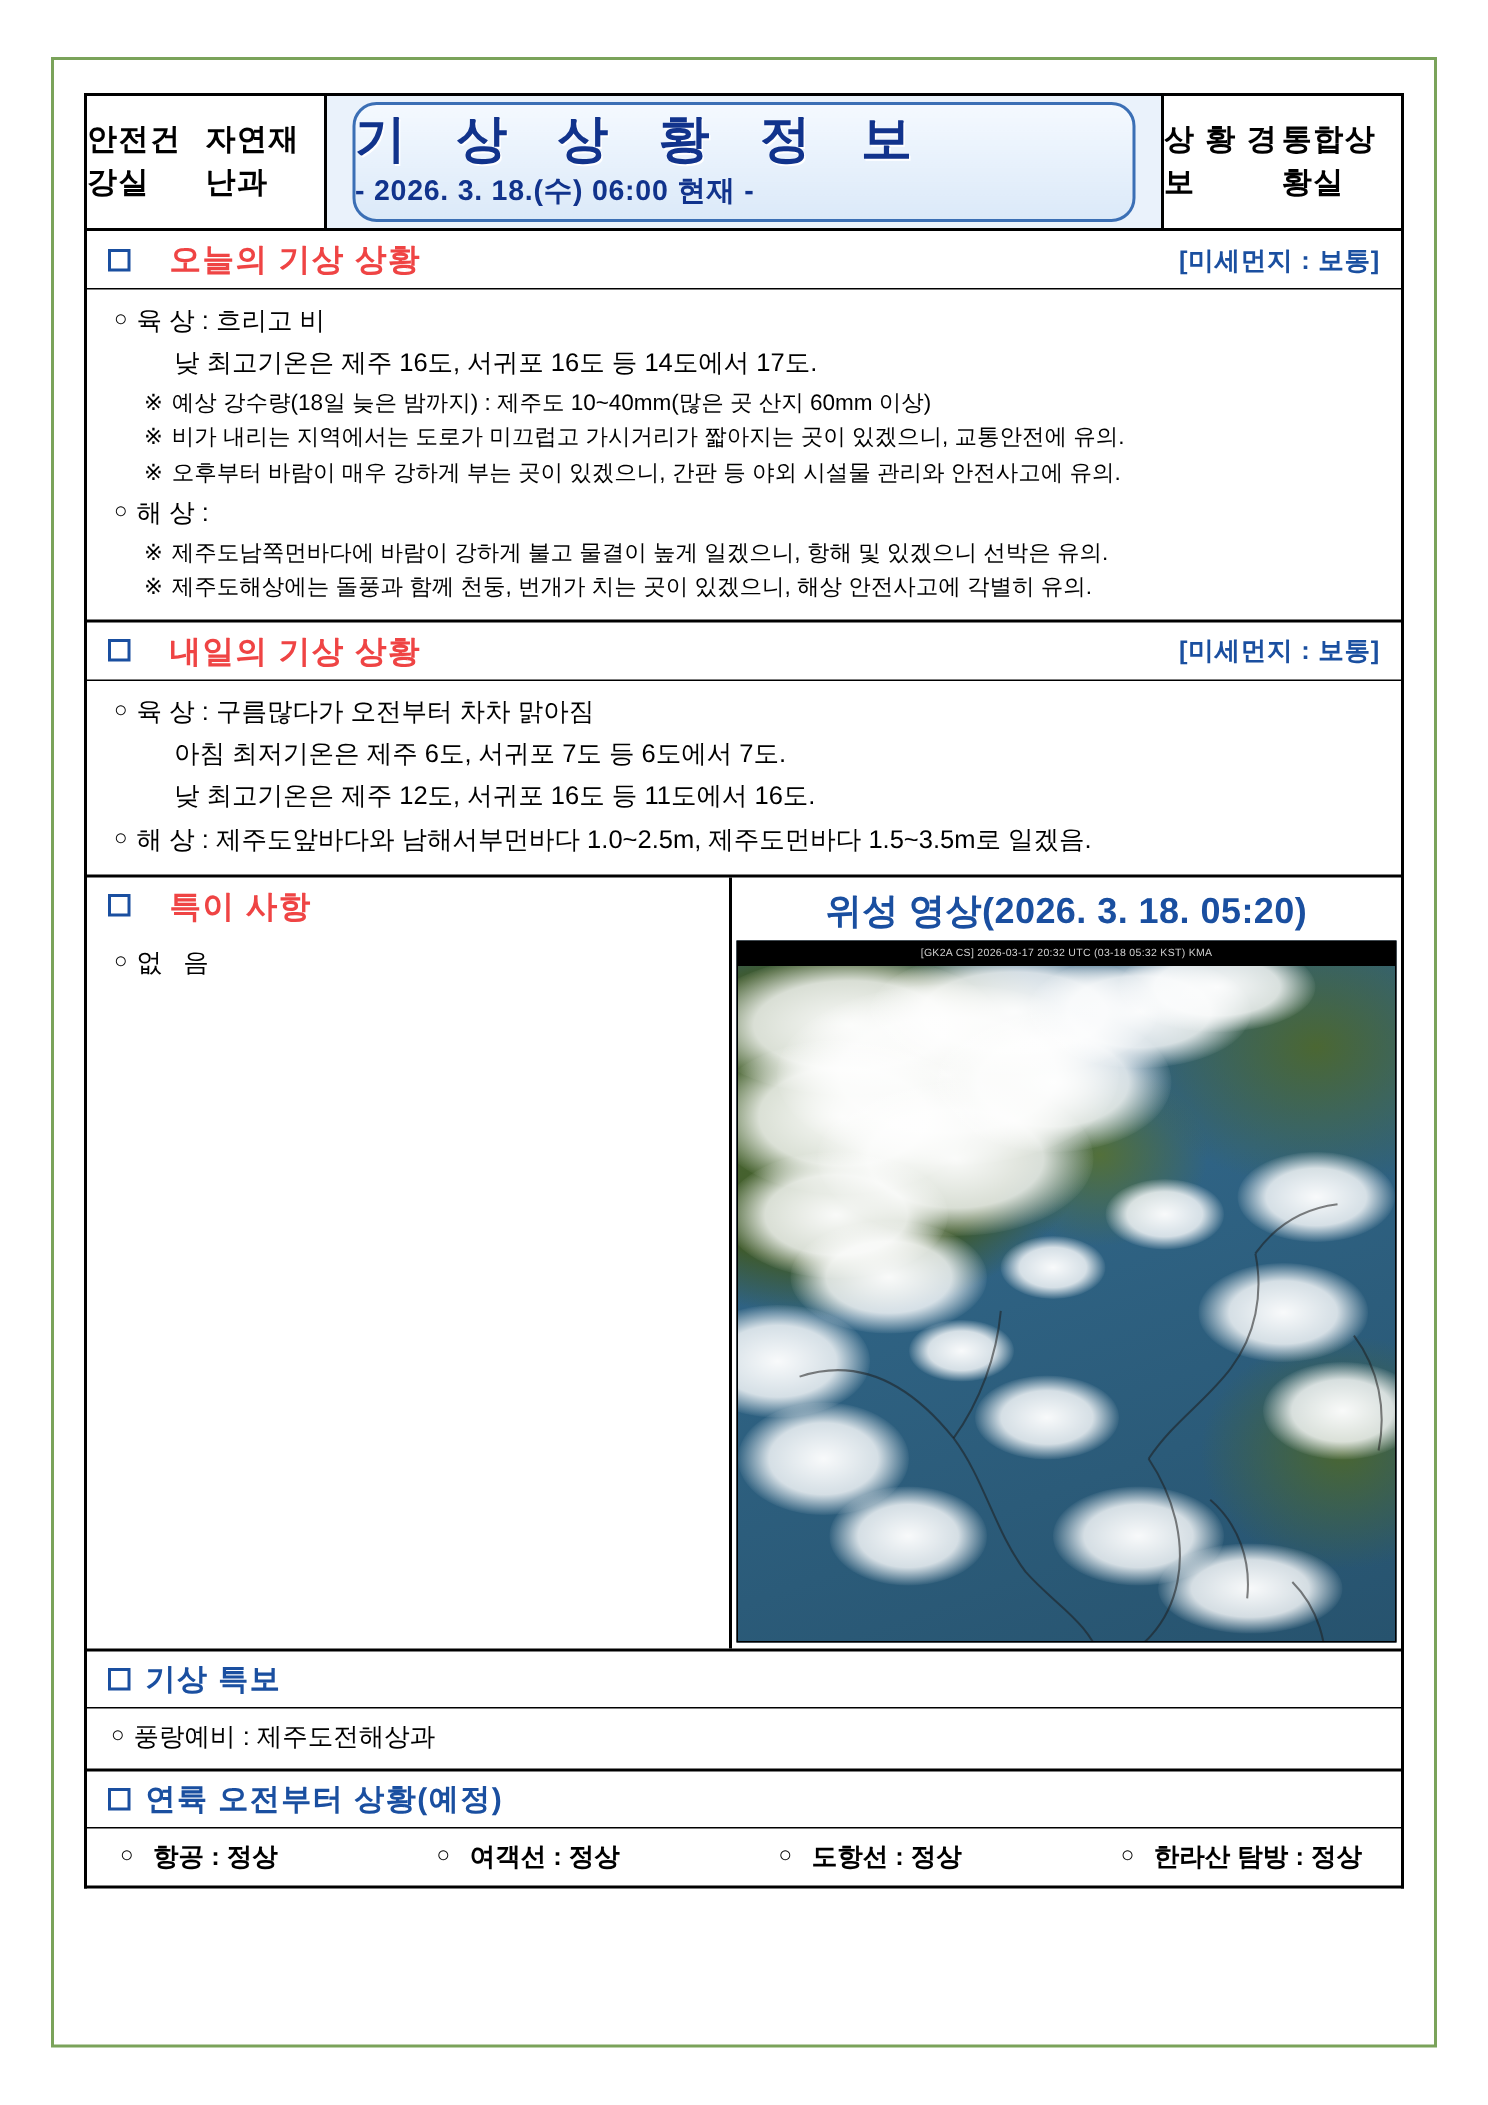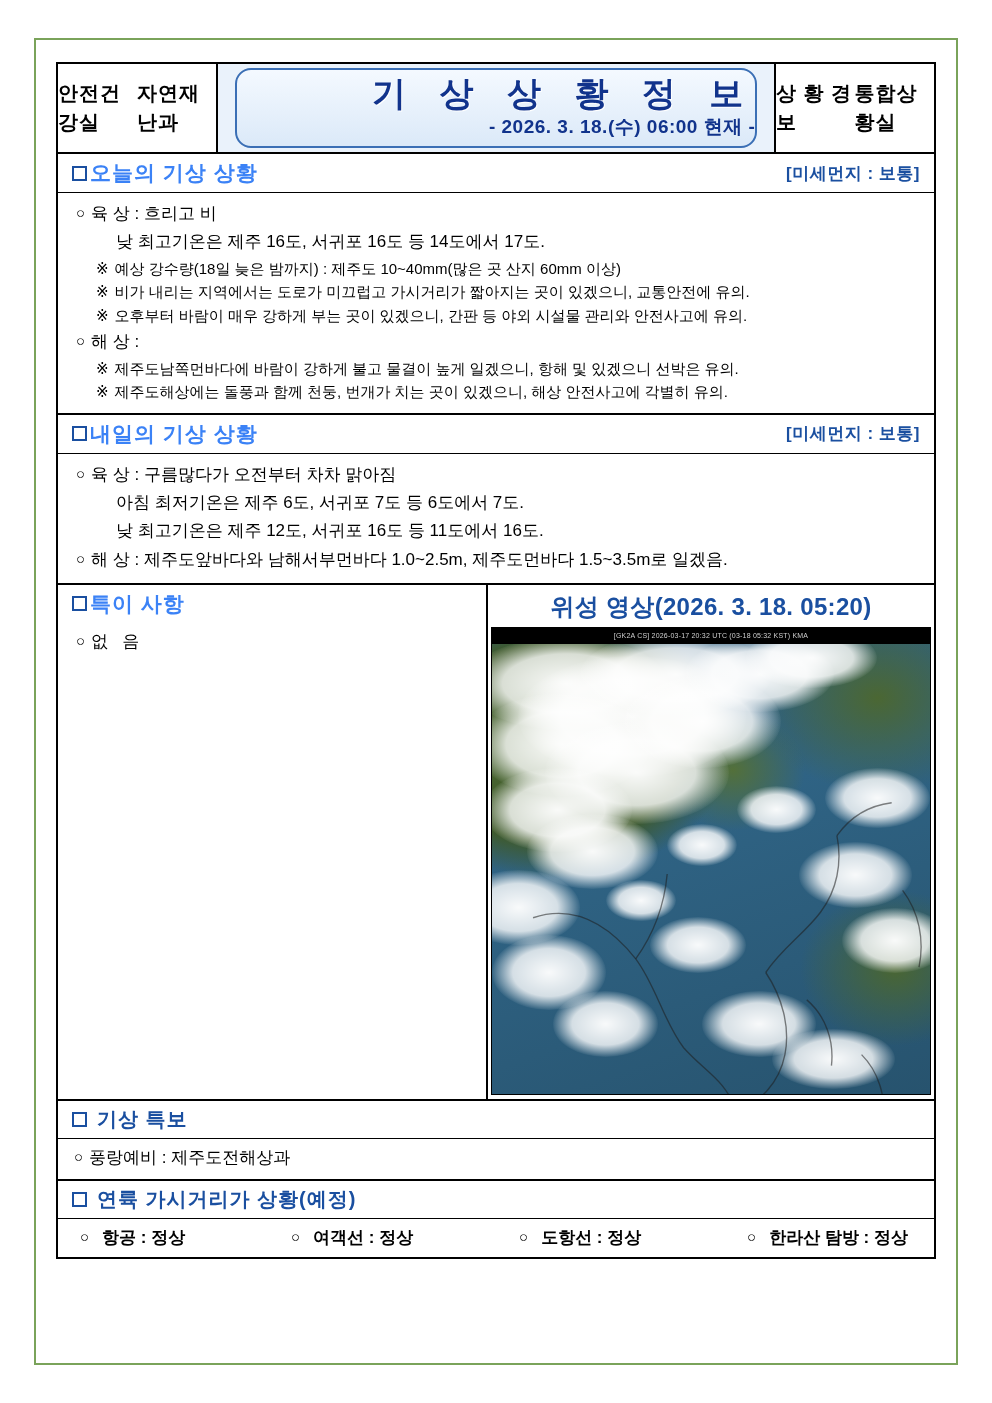--- a/index.html
+++ b/index.html
@@ -50,21 +50,21 @@
     background: #eaf2fb;
     position: relative;
   }
   .title-badge {
     width: 94%;
     margin: 0 auto;
     border: 2px solid #3b6fb5;
     border-radius: 16px;
     background: linear-gradient(#f4f9ff, #dbe9f8);
     padding: 4px 0 6px;
-    text-align: right;
+    text-align: left;
   }
   .title-main {
     font-size: 34px;
     font-weight: bold;
     color: #11338c;
     letter-spacing: 12px;
     line-height: 1.15;
     text-shadow: 1px 1px 0 #ffffff;
   }
   .title-sub {
@@ -83,24 +83,24 @@
     display: flex;
     align-items: center;
     justify-content: space-between;
     padding: 5px 14px 5px 14px;
     border-bottom: 1px solid #000;
   }
   .sec-head.no-border { border-bottom: none; }
   .sec-title {
     display: flex;
     align-items: center;
-    gap: 3px;
+    gap: 26px;
     font-size: 21px;
     font-weight: bold;
-    color: #3b82f6;
+    color: #ef4444;
     letter-spacing: 1px;
   }
   .chk {
     display: inline-block;
     width: 15px; height: 15px;
     border: 2px solid #1a4fa0;
     flex: 0 0 auto;
   }
   .sec-right {
     font-size: 17px;
@@ -391,21 +391,21 @@
       </div>
       <div class="row-body">
         <div class="line">
           <span class="bullet-o">○</span>
           <span>풍랑예비 : 제주도전해상과</span>
         </div>
       </div>
 
       <div class="row-head">
         <span class="chk"></span>
-        <span>연륙 가시거리가 상황(예정)</span>
+        <span>연륙 오전부터 상황(예정)</span>
       </div>
       <div class="transport bottom-last">
         <div class="item">
           <span class="bullet-o">○</span>
           <span>항공 : 정상</span>
         </div>
         <div class="item">
           <span class="bullet-o">○</span>
           <span>여객선 : 정상</span>
         </div>

